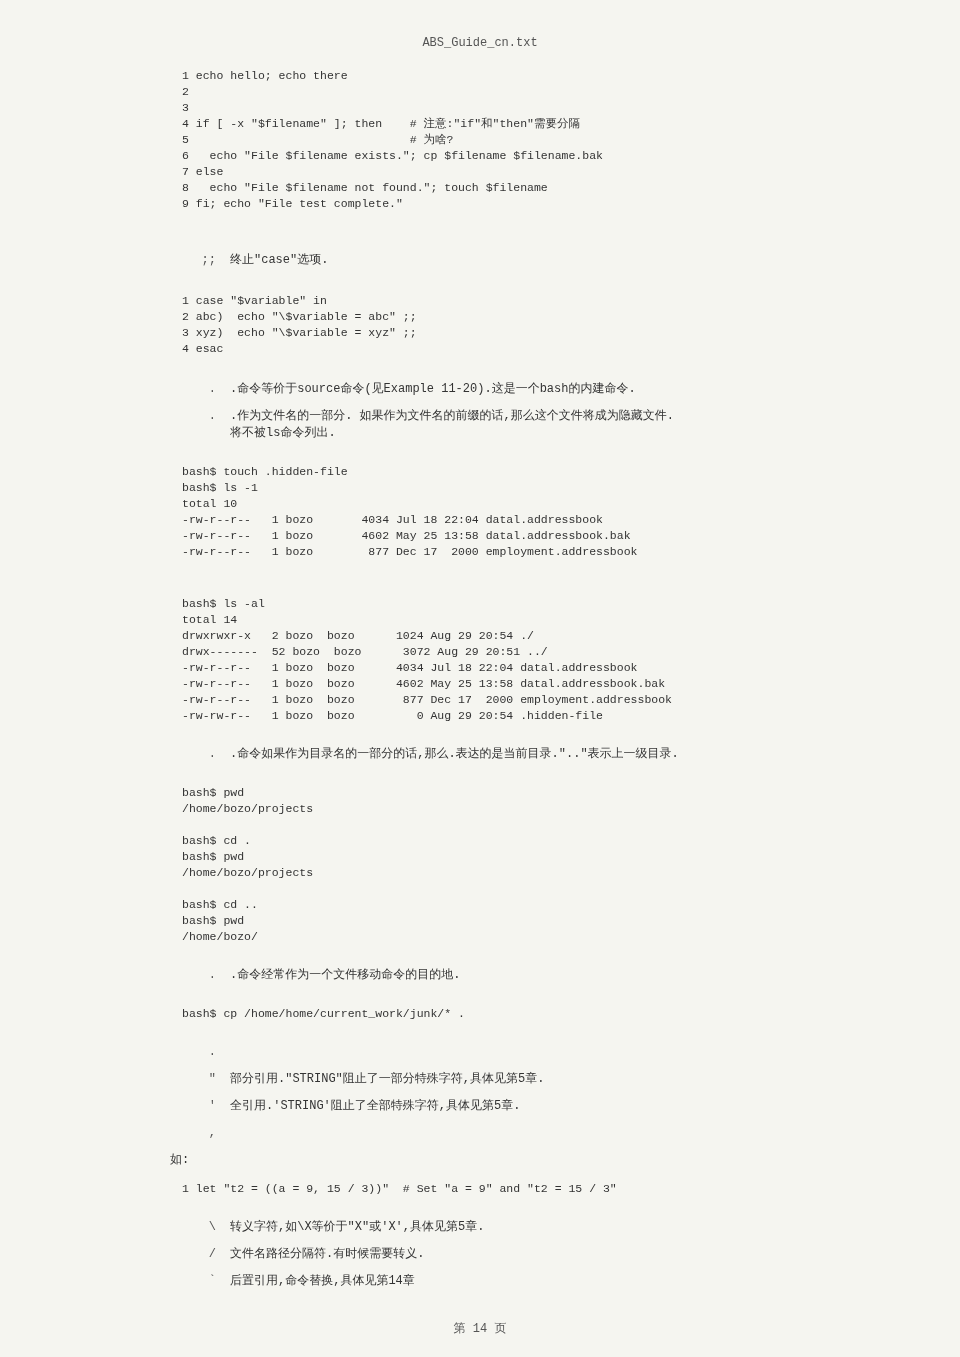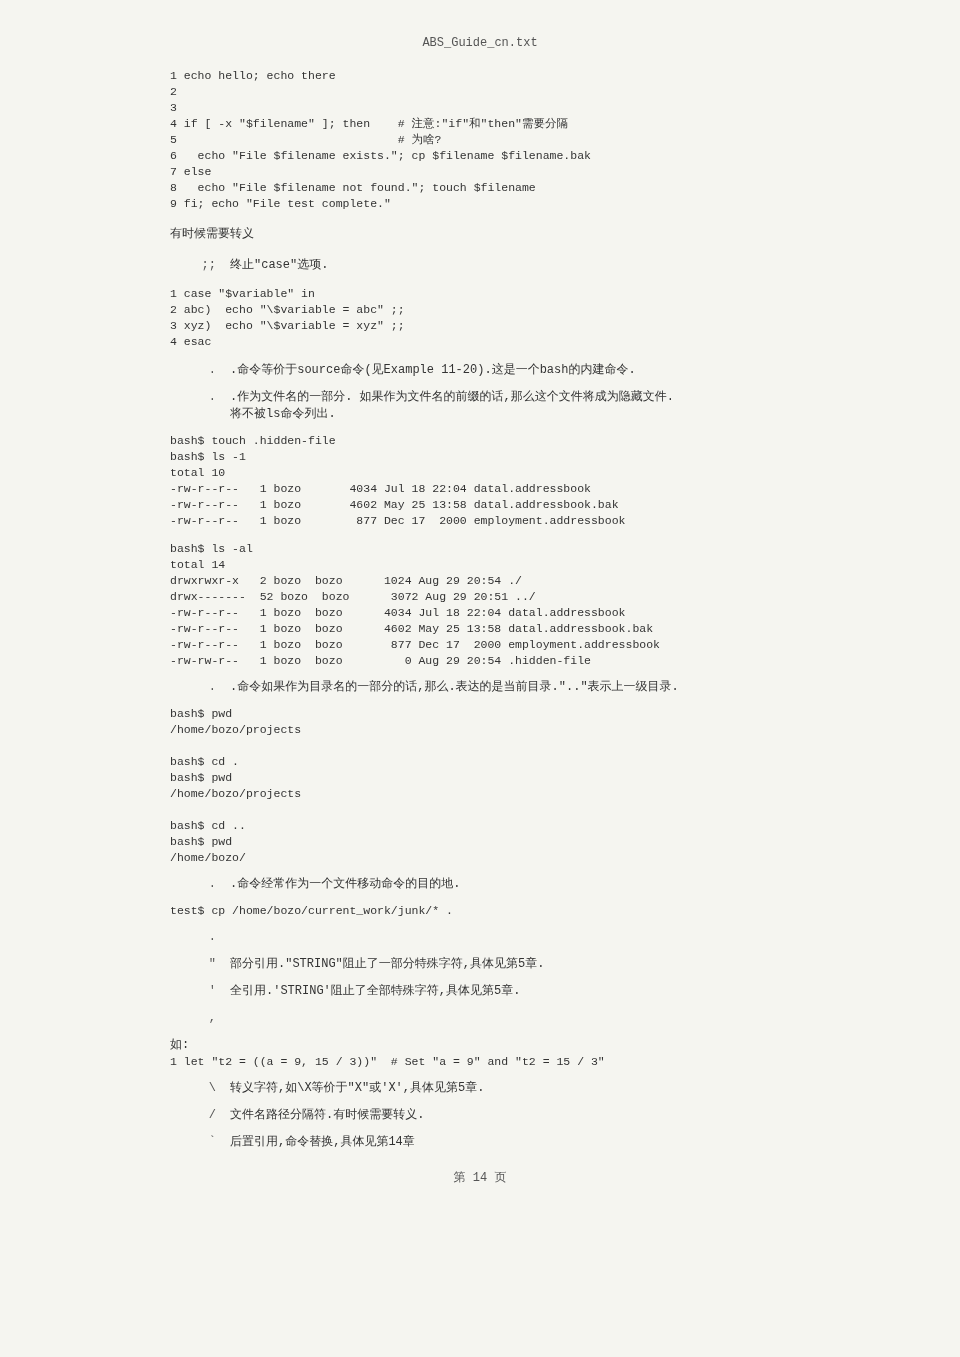--- a/index.html
+++ b/index.html
@@ -32,26 +32,26 @@
       margin-bottom: 18px;
       font-family: 'Courier New', Courier, monospace;
     }
 
     pre {
       font-family: 'Courier New', Courier, monospace;
       font-size: 11.5px;
       line-height: 16px;
       color: #333;
       white-space: pre;
-      margin: 0;
+      margin: 12px;
     }
 
     .page-footer {
       text-align: center;
-      margin-top: 18px;
+      margin-top: 30px;
       font-size: 12px;
       color: #555;
       font-family: 'Courier New', Courier, monospace;
     }
   </style>
 </head>
 <body>
 
 <div class="page">
   <div class="page-title">ABS_Guide_cn.txt</div>
@@ -65,23 +65,20 @@
 4 if [ -x "$filename" ]; then    # 注意:"if"和"then"需要分隔
 5                                # 为啥?
 6   echo "File $filename exists."; cp $filename $filename.bak
 7 else
 8   echo "File $filename not found."; touch $filename
 9 fi; echo "File test complete."</pre>
     </div>
 
     <div style="height:14px;"></div>
 
-    <div>
-      <span>有时候需要转义</span>
-    </div>
 
     <div style="height:14px;"></div>
 
     <div style="display:flex; align-items:flex-start;">
       <div style="width:60px; min-width:60px; text-align:right; padding-right:14px; color:#555;">;;</div>
       <div>终止"case"选项.</div>
     </div>
 
     <div style="height:12px;"></div>
 
@@ -155,21 +152,21 @@
     <div style="height:10px;"></div>
 
     <div style="display:flex; align-items:flex-start;">
       <div style="width:60px; min-width:60px; text-align:right; padding-right:14px; color:#555;">.</div>
       <div>.命令经常作为一个文件移动命令的目的地.</div>
     </div>
 
     <div style="height:10px;"></div>
 
     <div>
-      <pre>test$ cp /home/bozo/current_work/junk/* .</pre>
+      <pre>bash$ cp /home/home/current_work/junk/* .</pre>
     </div>
 
     <div style="height:10px;"></div>
 
     <div style="display:flex; align-items:flex-start;">
       <div style="width:60px; min-width:60px; text-align:right; padding-right:14px; color:#555;">.</div>
     </div>
 
     <div style="height:10px;"></div>
 

